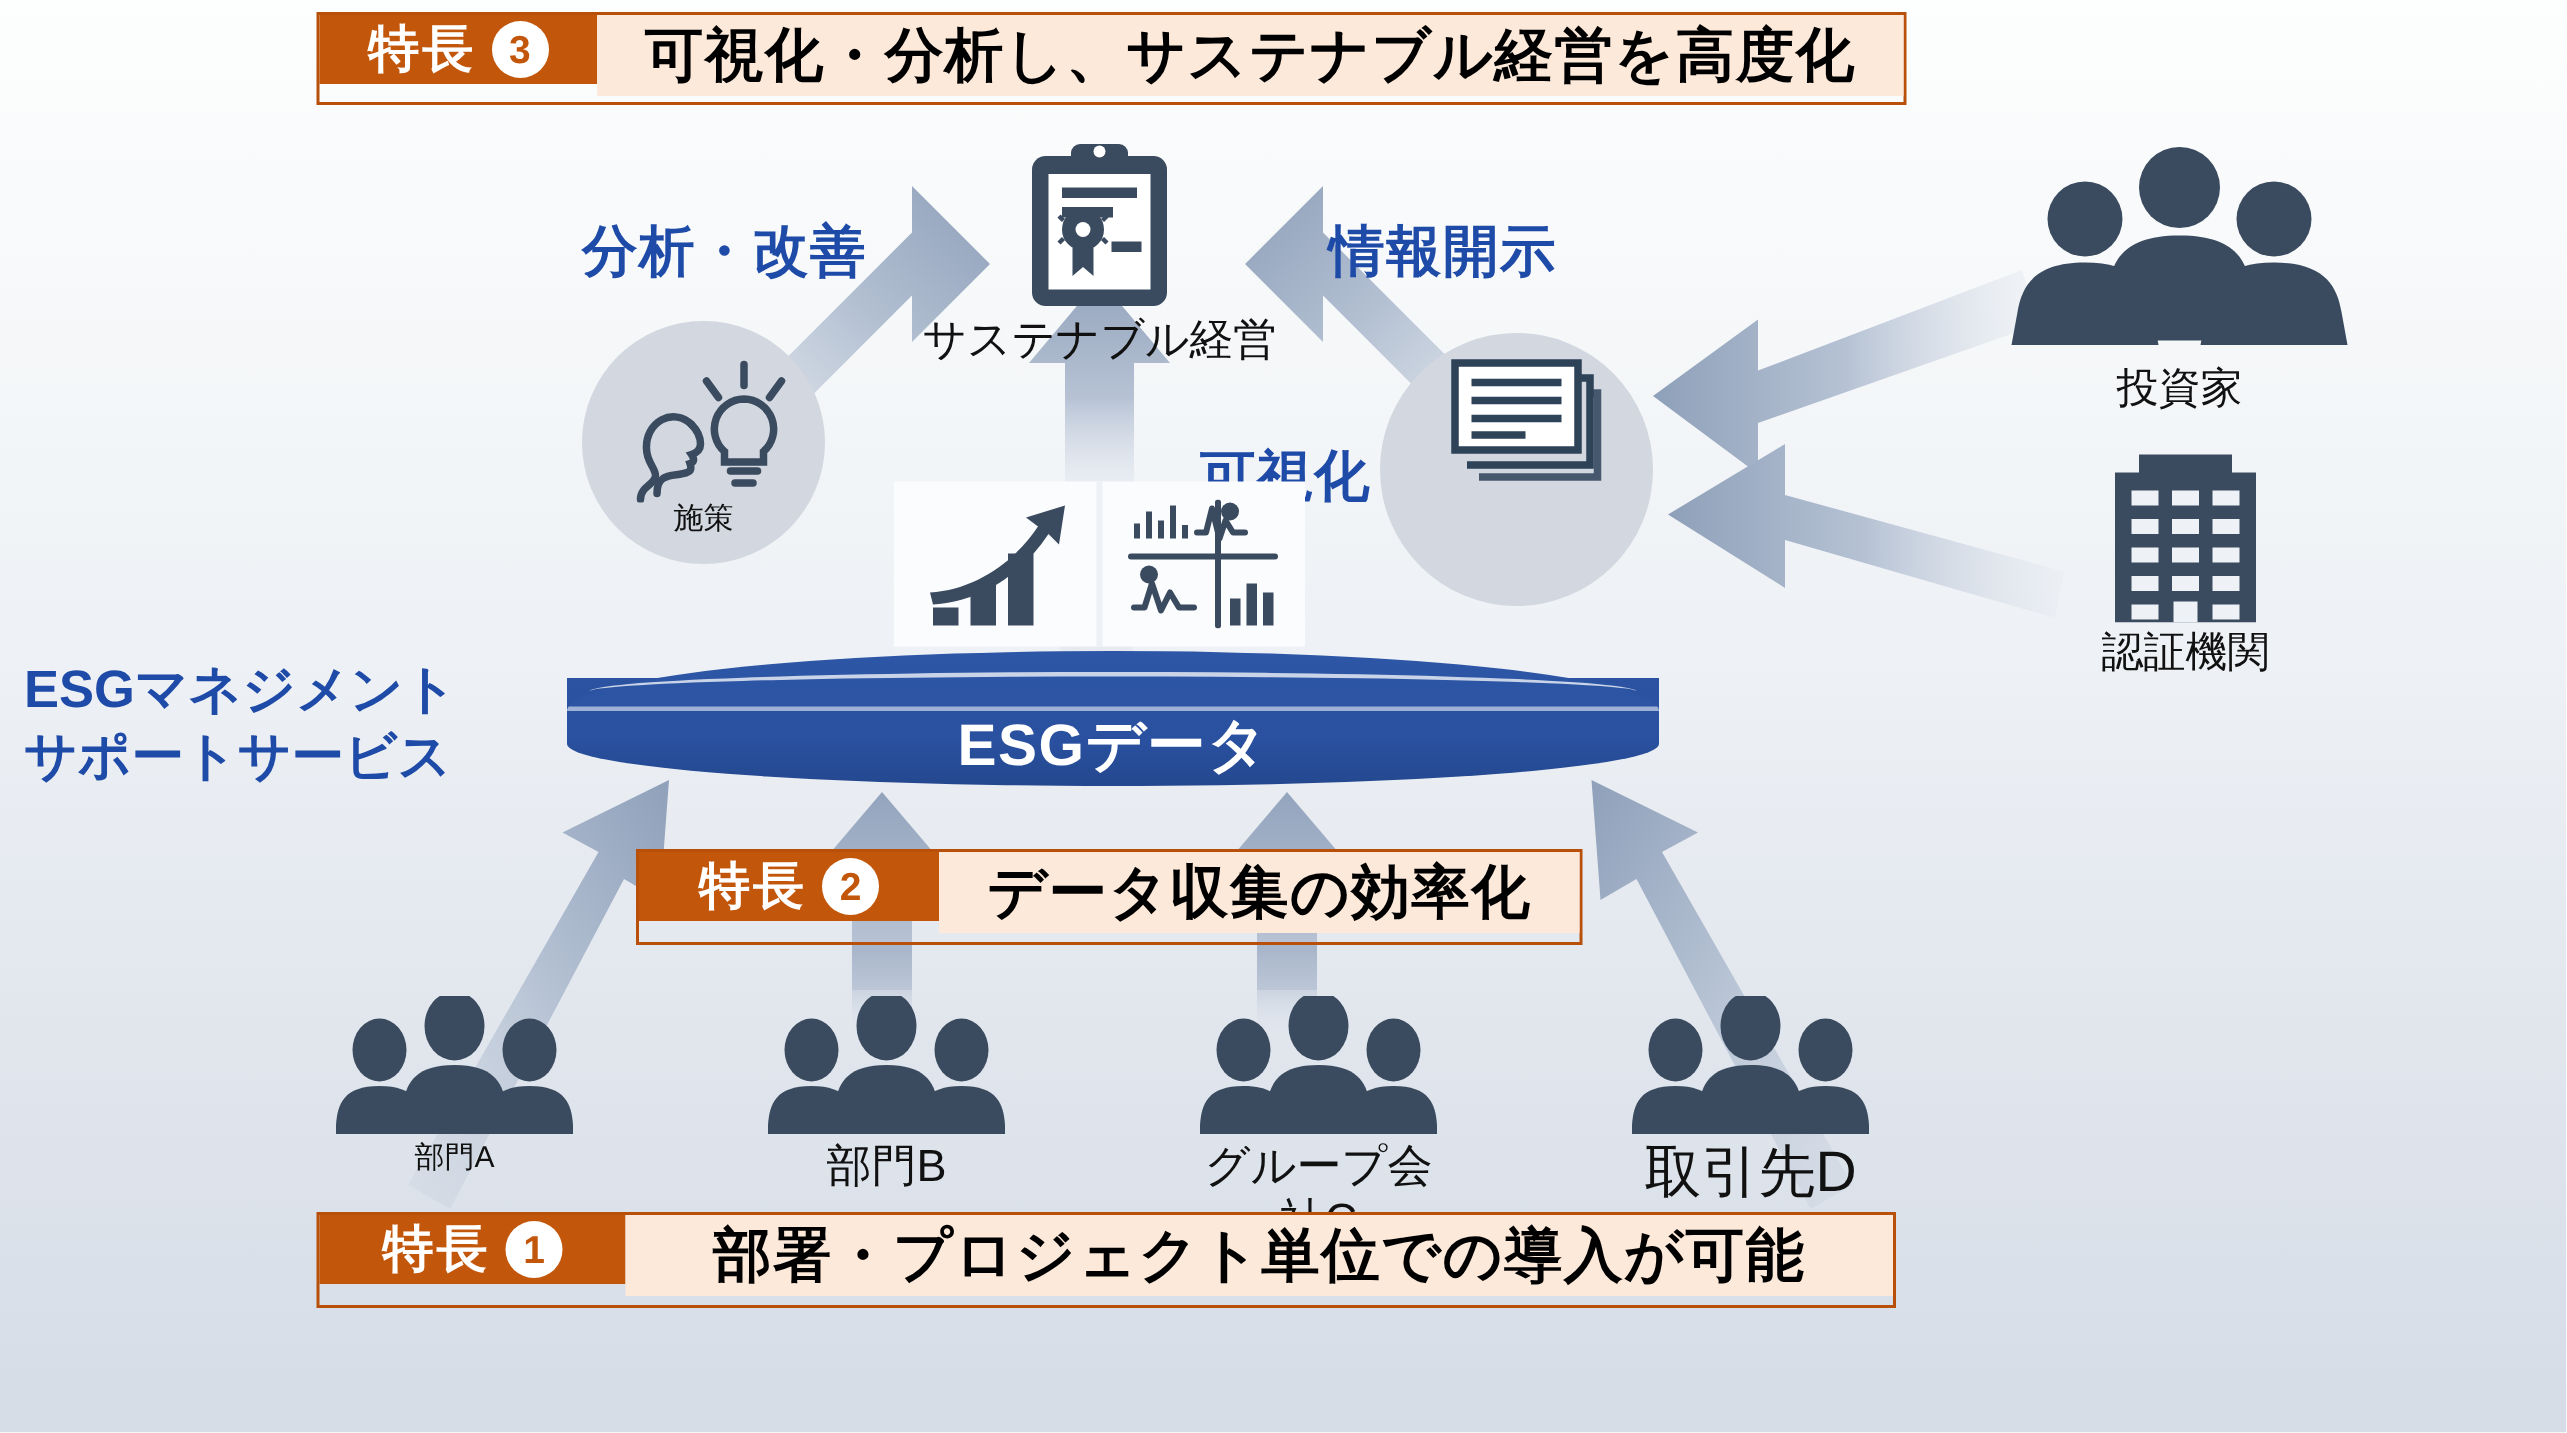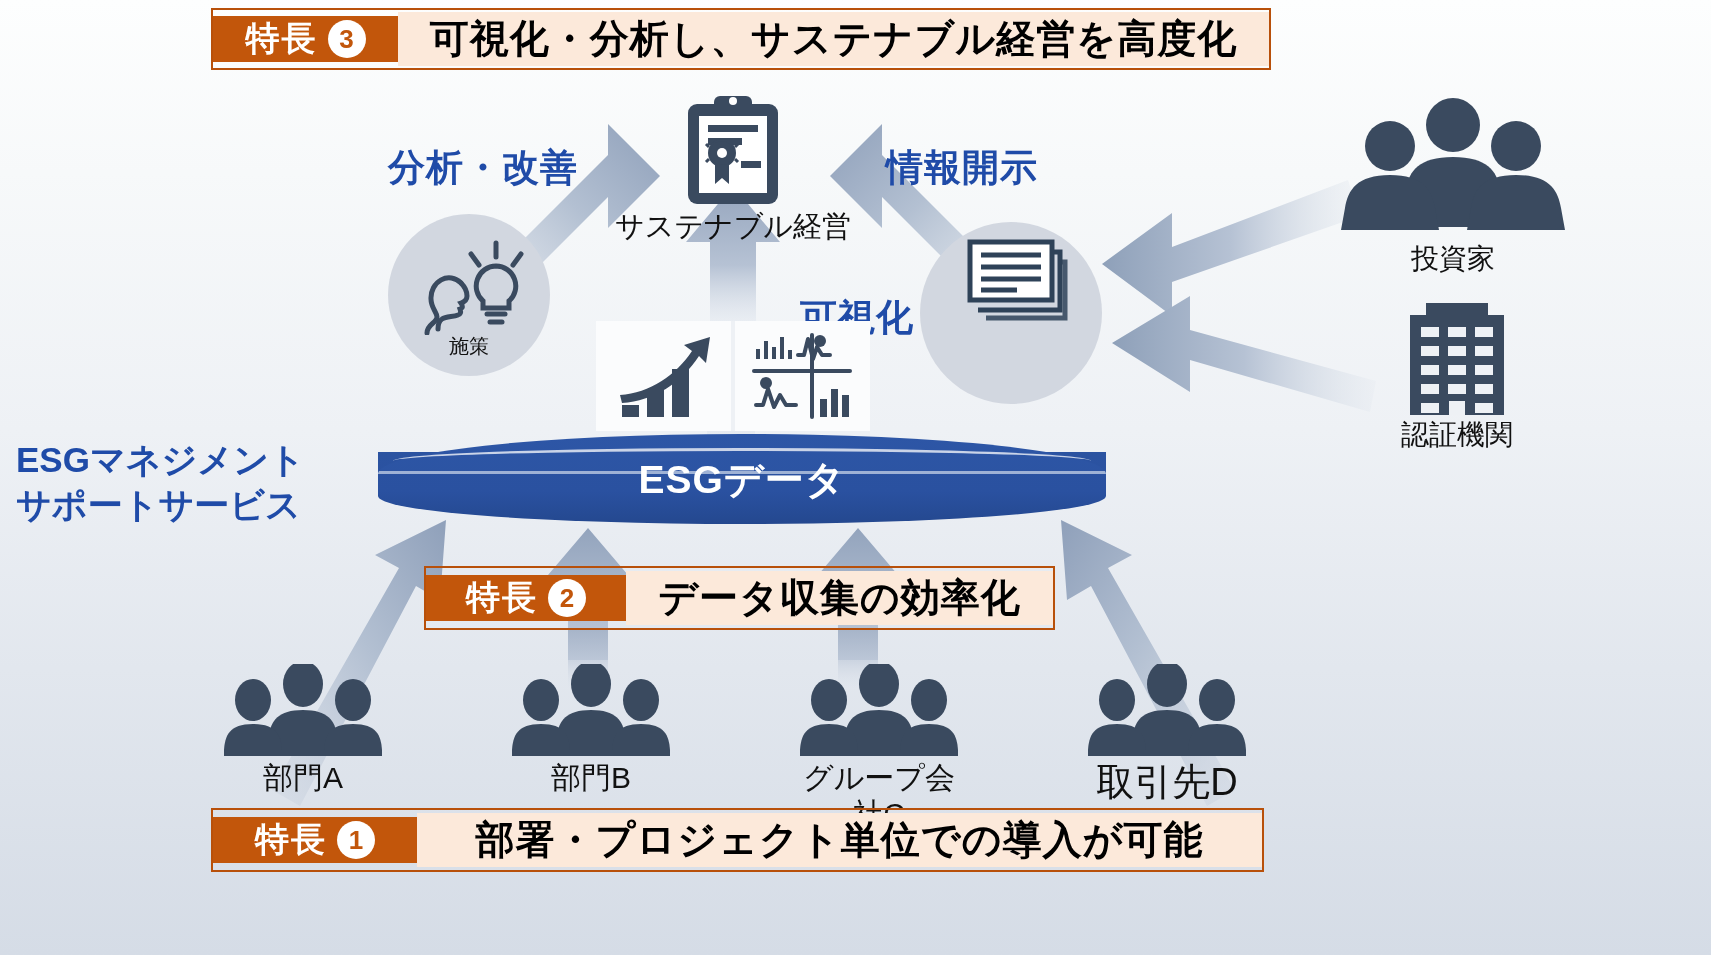--- a/index.html
+++ b/index.html
@@ -13,21 +13,21 @@
     height: 955px;
     overflow: hidden;
     font-family: "Liberation Sans", "DejaVu Sans", sans-serif;
     background: linear-gradient(180deg, #fdfefe 0%, #f7f9fa 18%, #eef1f5 45%, #e2e7ee 70%, #d5dce6 100%);
   }
 
   
   .feature-banner {
     position: absolute;
     display: flex;
-    align-items: center;
+    align-items: flex-start;
     border: 2px solid #b8500a;
     box-sizing: border-box;
   }
   .feature-tag {
     background: #c2560b;
     color: #ffffff;
     display: flex;
     align-items: center;
     justify-content: center;
     gap: 10px;
@@ -146,21 +146,21 @@
     content: "";
     position: absolute;
     left: 2%; top: 14px;
     width: 96%; height: 26px;
     border-radius: 50%;
     border-top: 3px solid rgba(255,255,255,.75);
     box-sizing: border-box;
   }
   #cyl-label {
     position: absolute;
-    left: 0; top: 19px;
+    left: 0; top: 36px;
     width: 728px;
     text-align: center;
     color: #ffffff;
     font-size: 39px;
     font-weight: bold;
     letter-spacing: 1px;
     z-index: 3;
   }
 
   
@@ -447,21 +447,21 @@
       <g fill="#3a4a5f">
         <ellipse cx="79" cy="20" rx="20" ry="23"></ellipse>
         <path d="M 79 46 c -25 0 -32 11 -34 25 l 0 21 l 68 0 l 0 -21 c -2 -14 -9 -25 -34 -25 Z"></path>
         <ellipse cx="29" cy="36" rx="18" ry="21"></ellipse>
         <path d="M 29 60 c -24 0 -28 12 -29 26 l 0 6 l 58 0 l 0 -6 c -1 -14 -5 -26 -29 -26 Z"></path>
         <ellipse cx="129" cy="36" rx="18" ry="21"></ellipse>
         <path d="M 129 60 c -24 0 -28 12 -29 26 l 0 6 l 58 0 l 0 -6 c -1 -14 -5 -26 -29 -26 Z"></path>
       </g>
     </svg>
   </div>
-  <div class="caption" style="left:213px; top:760px; width:180px; font-size:30px;">部門A</div>
+  <div class="caption" style="left:213px; top:760px; width:180px; font-size:20px;">部門A</div>
 
   <div class="icon-block" style="left:512px; top:664px; width:158px; height:92px;">
     <svg width="158" height="92" viewBox="0 0 158 92">
       <g fill="#3a4a5f">
         <ellipse cx="79" cy="20" rx="20" ry="23"></ellipse>
         <path d="M 79 46 c -25 0 -32 11 -34 25 l 0 21 l 68 0 l 0 -21 c -2 -14 -9 -25 -34 -25 Z"></path>
         <ellipse cx="29" cy="36" rx="18" ry="21"></ellipse>
         <path d="M 29 60 c -24 0 -28 12 -29 26 l 0 6 l 58 0 l 0 -6 c -1 -14 -5 -26 -29 -26 Z"></path>
         <ellipse cx="129" cy="36" rx="18" ry="21"></ellipse>
         <path d="M 129 60 c -24 0 -28 12 -29 26 l 0 6 l 58 0 l 0 -6 c -1 -14 -5 -26 -29 -26 Z"></path>

